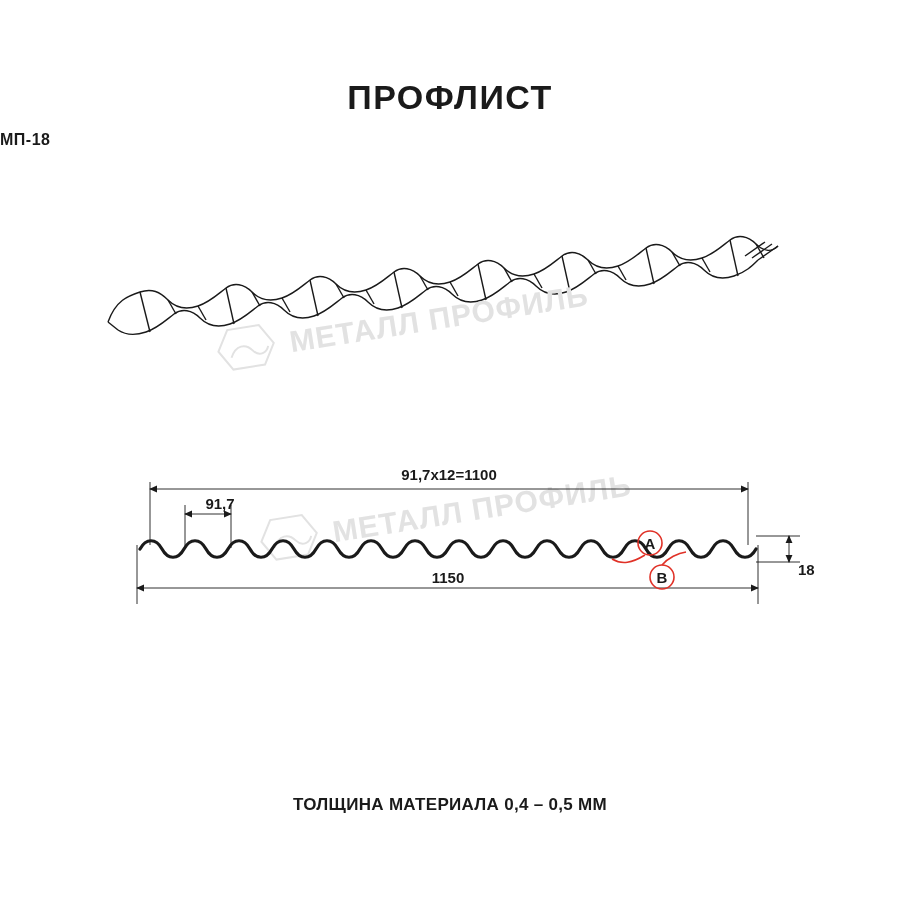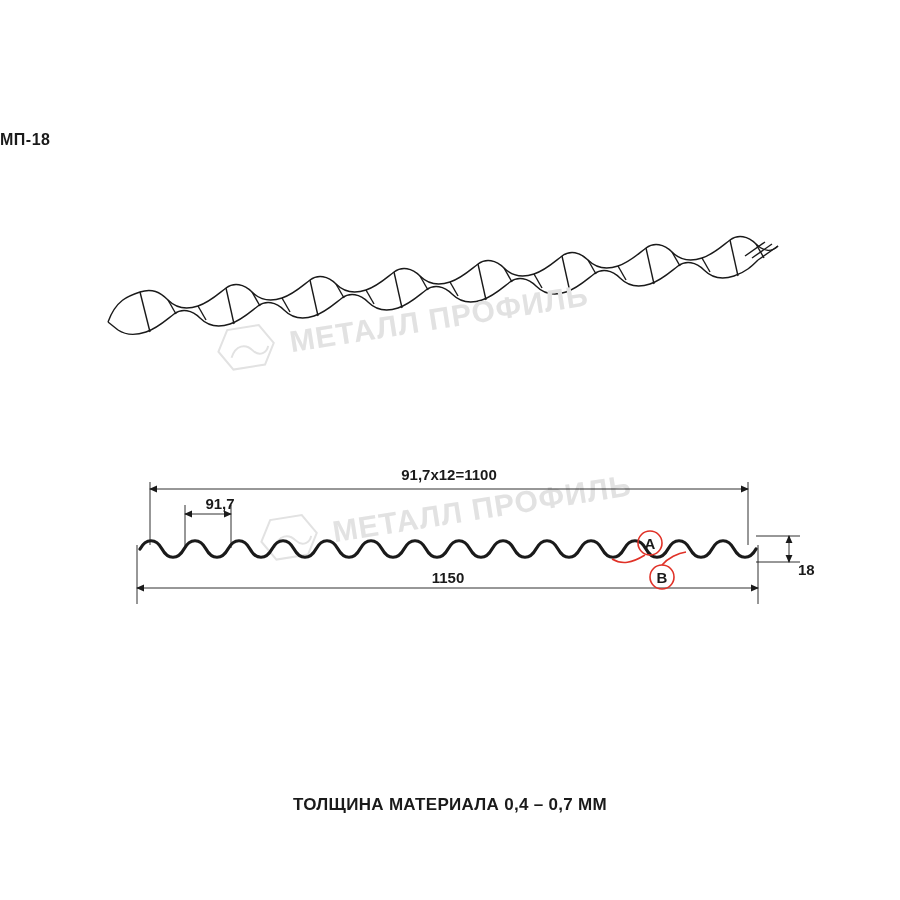--- a/index.html
+++ b/index.html
@@ -72,20 +72,21 @@
     font-size: 30px;
     font-weight: bold;
     letter-spacing: 1px;
   }
 </style>
 </head>
 <body>
 
 <div class="page">
 
+  <div class="title">ПРОФЛИСТ</div>
   <div class="subtitle">МП-18</div>
 
   <svg class="svg-layer" width="900" height="900">
 
     <g fill="none" stroke="#1a1a1a" stroke-width="1.4" stroke-linejoin="round">
 
       <path d="M108,322
                C116,300 128,296 140,292
                C152,288 160,292 168,300
                C176,308 186,310 198,306
@@ -261,15 +262,15 @@
 
       <g>
         <circle cx="662" cy="577" r="12" fill="none" stroke="#e03127" stroke-width="1.6"></circle>
         <text x="662" y="583" text-anchor="middle" font-size="15" fill="#e03127" font-weight="bold">B</text>
         <path d="M662,565 C668,558 678,553 686,552" fill="none" stroke="#e03127" stroke-width="1.6"></path>
       </g>
 
     </g>
   </svg>
 
-  <div class="footer">ТОЛЩИНА МАТЕРИАЛА 0,4 – 0,7 ММ</div>
+  <div class="footer">ТОЛЩИНА МАТЕРИАЛА 0,4 – 0,5 ММ</div>
 
 </div>
 
 </body></html>

